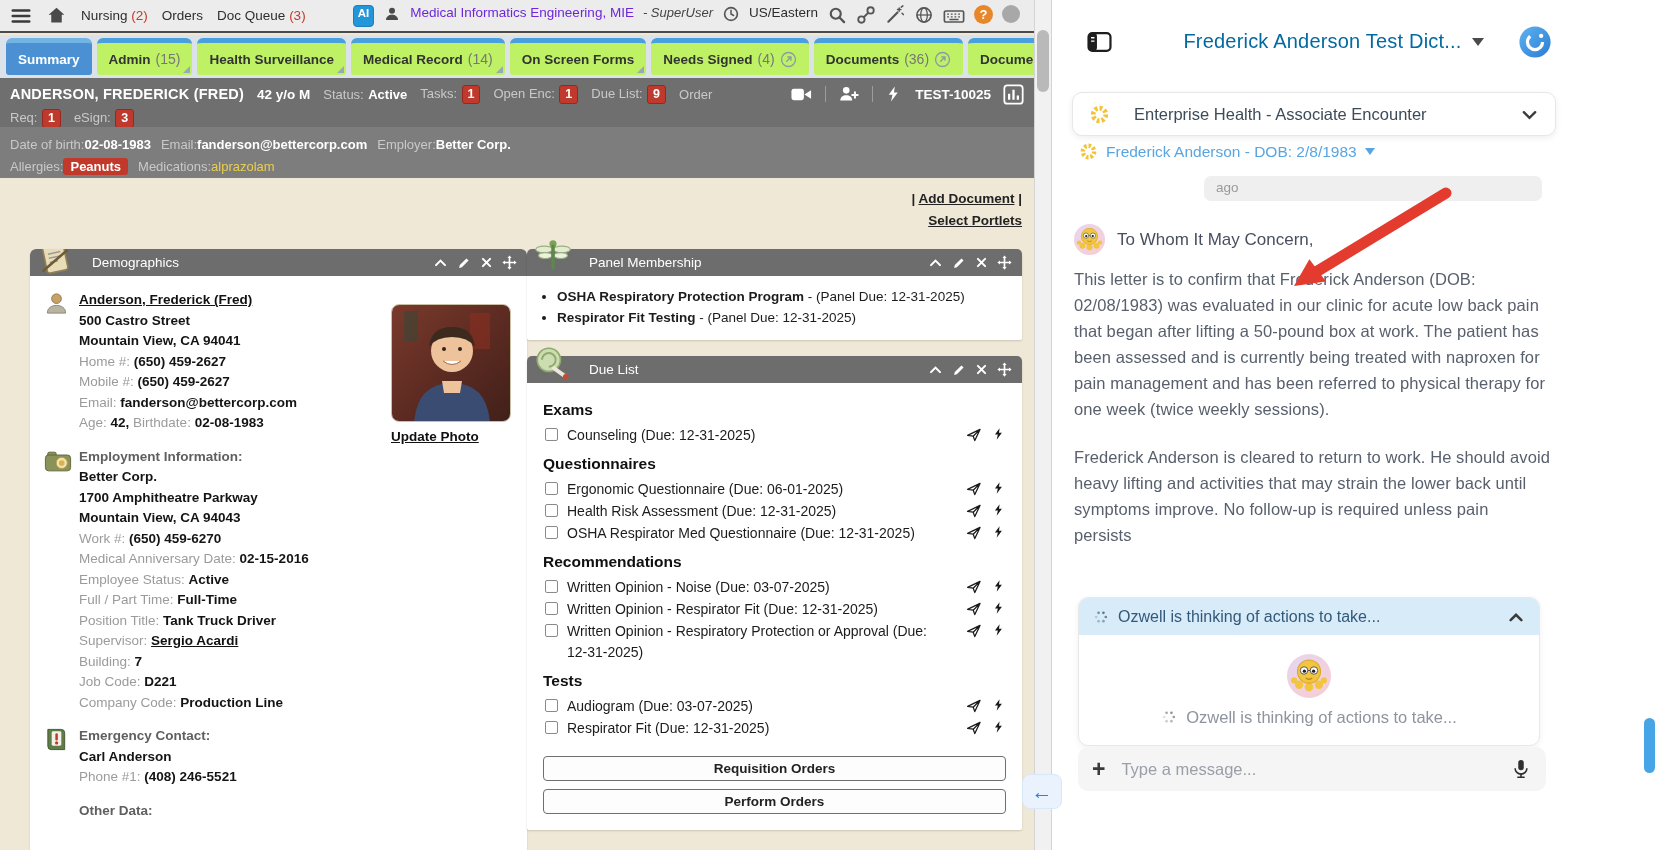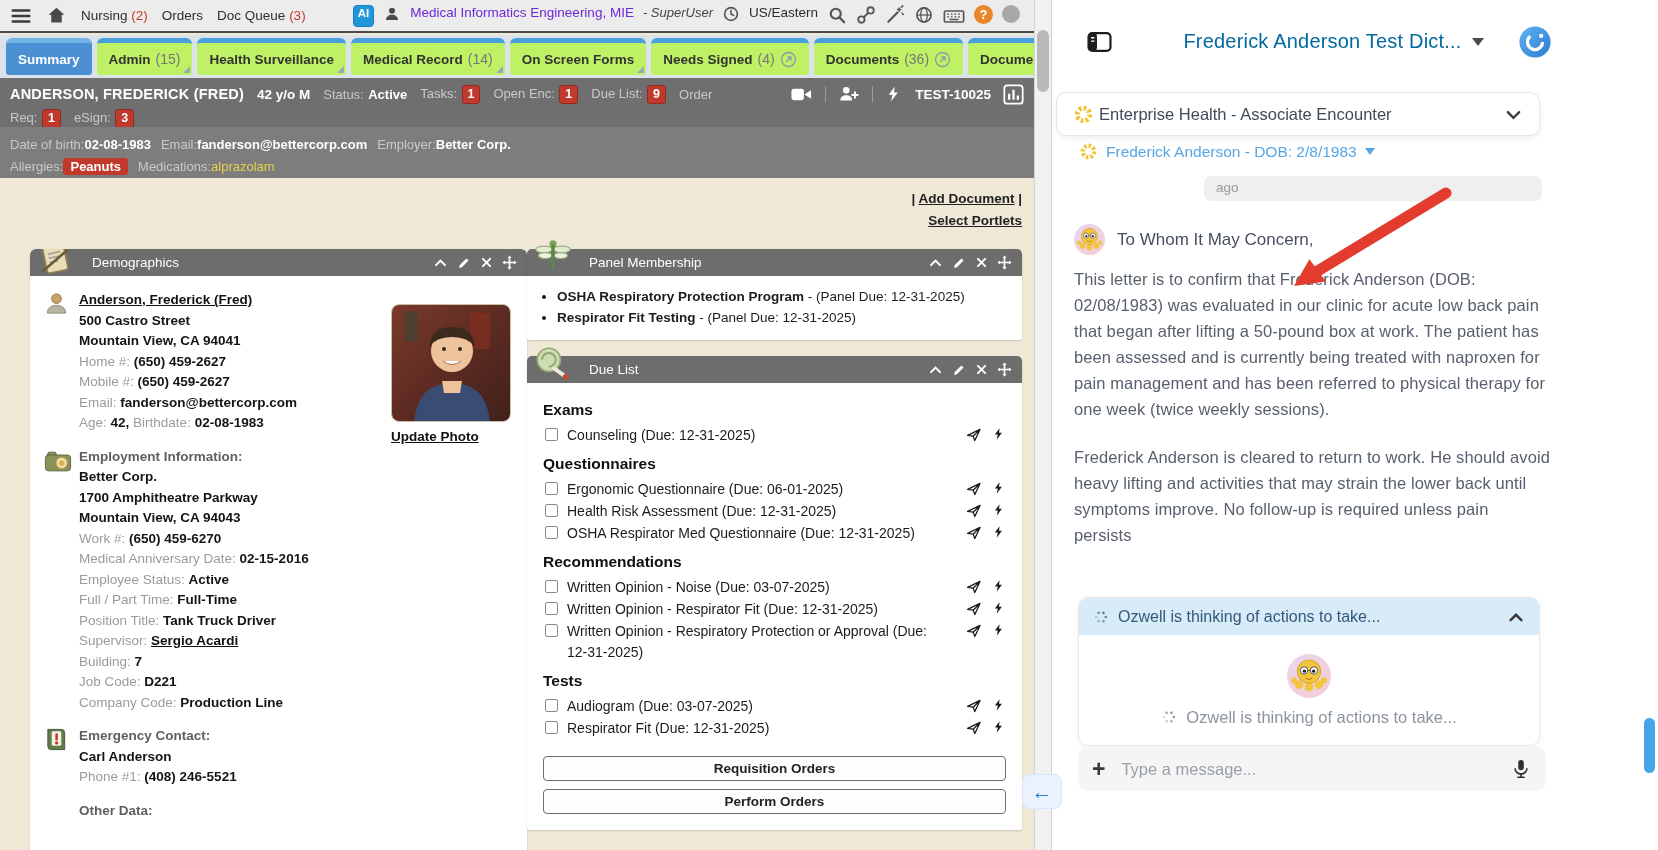--- a/index.html
+++ b/index.html
@@ -102,21 +102,21 @@
   .vthumb { width:12px; height:62px; background:#b9b9b9; border-radius:6px; margin:30px auto 0 auto; }
 
   
   .right { position:absolute; left:1052px; top:0; width:606px; height:850px; background:#fff; }
   .rp-header { position:absolute; left:0; top:28px; width:100%; display:flex; align-items:center; padding:0 104px 0 34px; }
   .rp-title-wrap { flex:1; display:flex; align-items:center; justify-content:center; gap:10px; cursor:pointer; }
   .rp-title { font-size:20px; color:#0369a1; letter-spacing:.2px; white-space:nowrap; }
   .caret-down { width:0; height:0; border-left:6px solid transparent; border-right:6px solid transparent; border-top:8px solid #4a4a4a; }
   .rp-logo { position:absolute; right:106px; top:-3px; cursor:pointer; }
 
-  .enc-card { position:absolute; left:4px; top:92px; width:484px; height:44px; background:#fff; border:1px solid #e7e7e7; border-radius:10px; box-shadow:0 2px 6px rgba(0,0,0,.07); display:flex; align-items:center; gap:5px; padding:0 16px; cursor:pointer; }
+  .enc-card { position:absolute; left:20px; top:92px; width:484px; height:44px; background:#fff; border:1px solid #e7e7e7; border-radius:10px; box-shadow:0 2px 6px rgba(0,0,0,.07); display:flex; align-items:center; gap:24px; padding:0 16px; cursor:pointer; }
   .enc-label { font-size:16.5px; color:#3d4b59; }
   .enc-chev { margin-left:auto; color:#3a3a3a; }
 
   .pat-row { position:absolute; left:27px; top:142px; display:flex; align-items:center; gap:8px; cursor:pointer; }
   .pat-link { font-size:15.5px; color:#58a5e2; }
   .caret-down.blue { border-top-color:#58a5e2; border-left-width:5px; border-right-width:5px; border-top-width:7px; }
 
   .ago-bubble { position:absolute; left:152px; top:176px; width:338px; height:25px; background:#efefef; border-radius:7px; font-size:13.5px; color:#9a9a9a; padding:4px 12px; }
 
   .greet-row { position:absolute; left:22px; top:224px; display:flex; align-items:center; gap:12px; }

